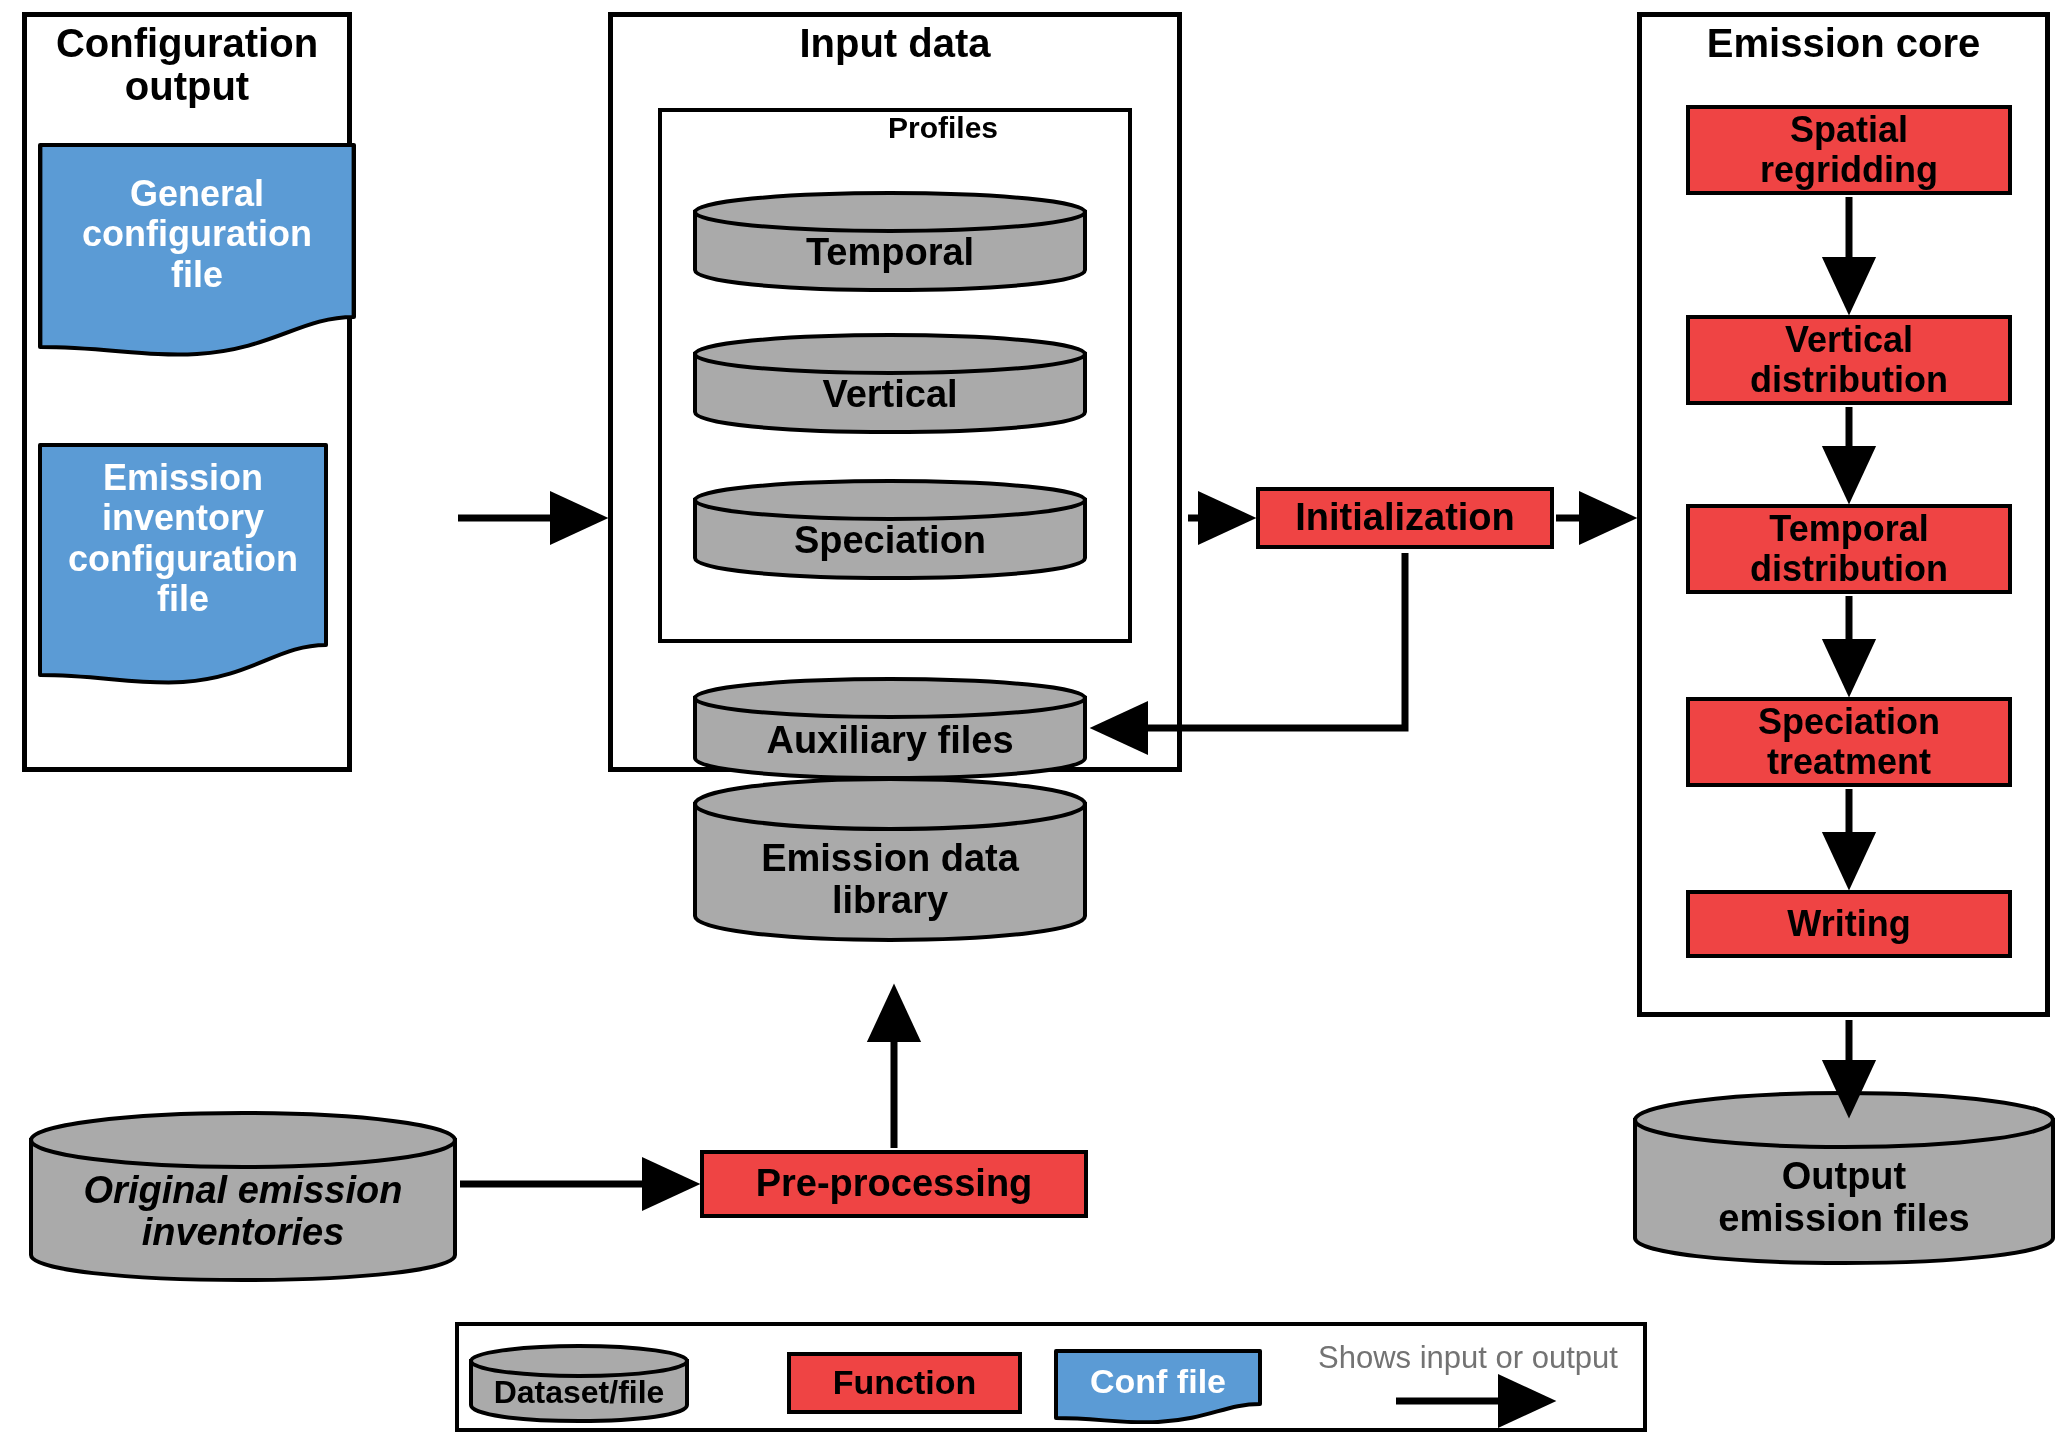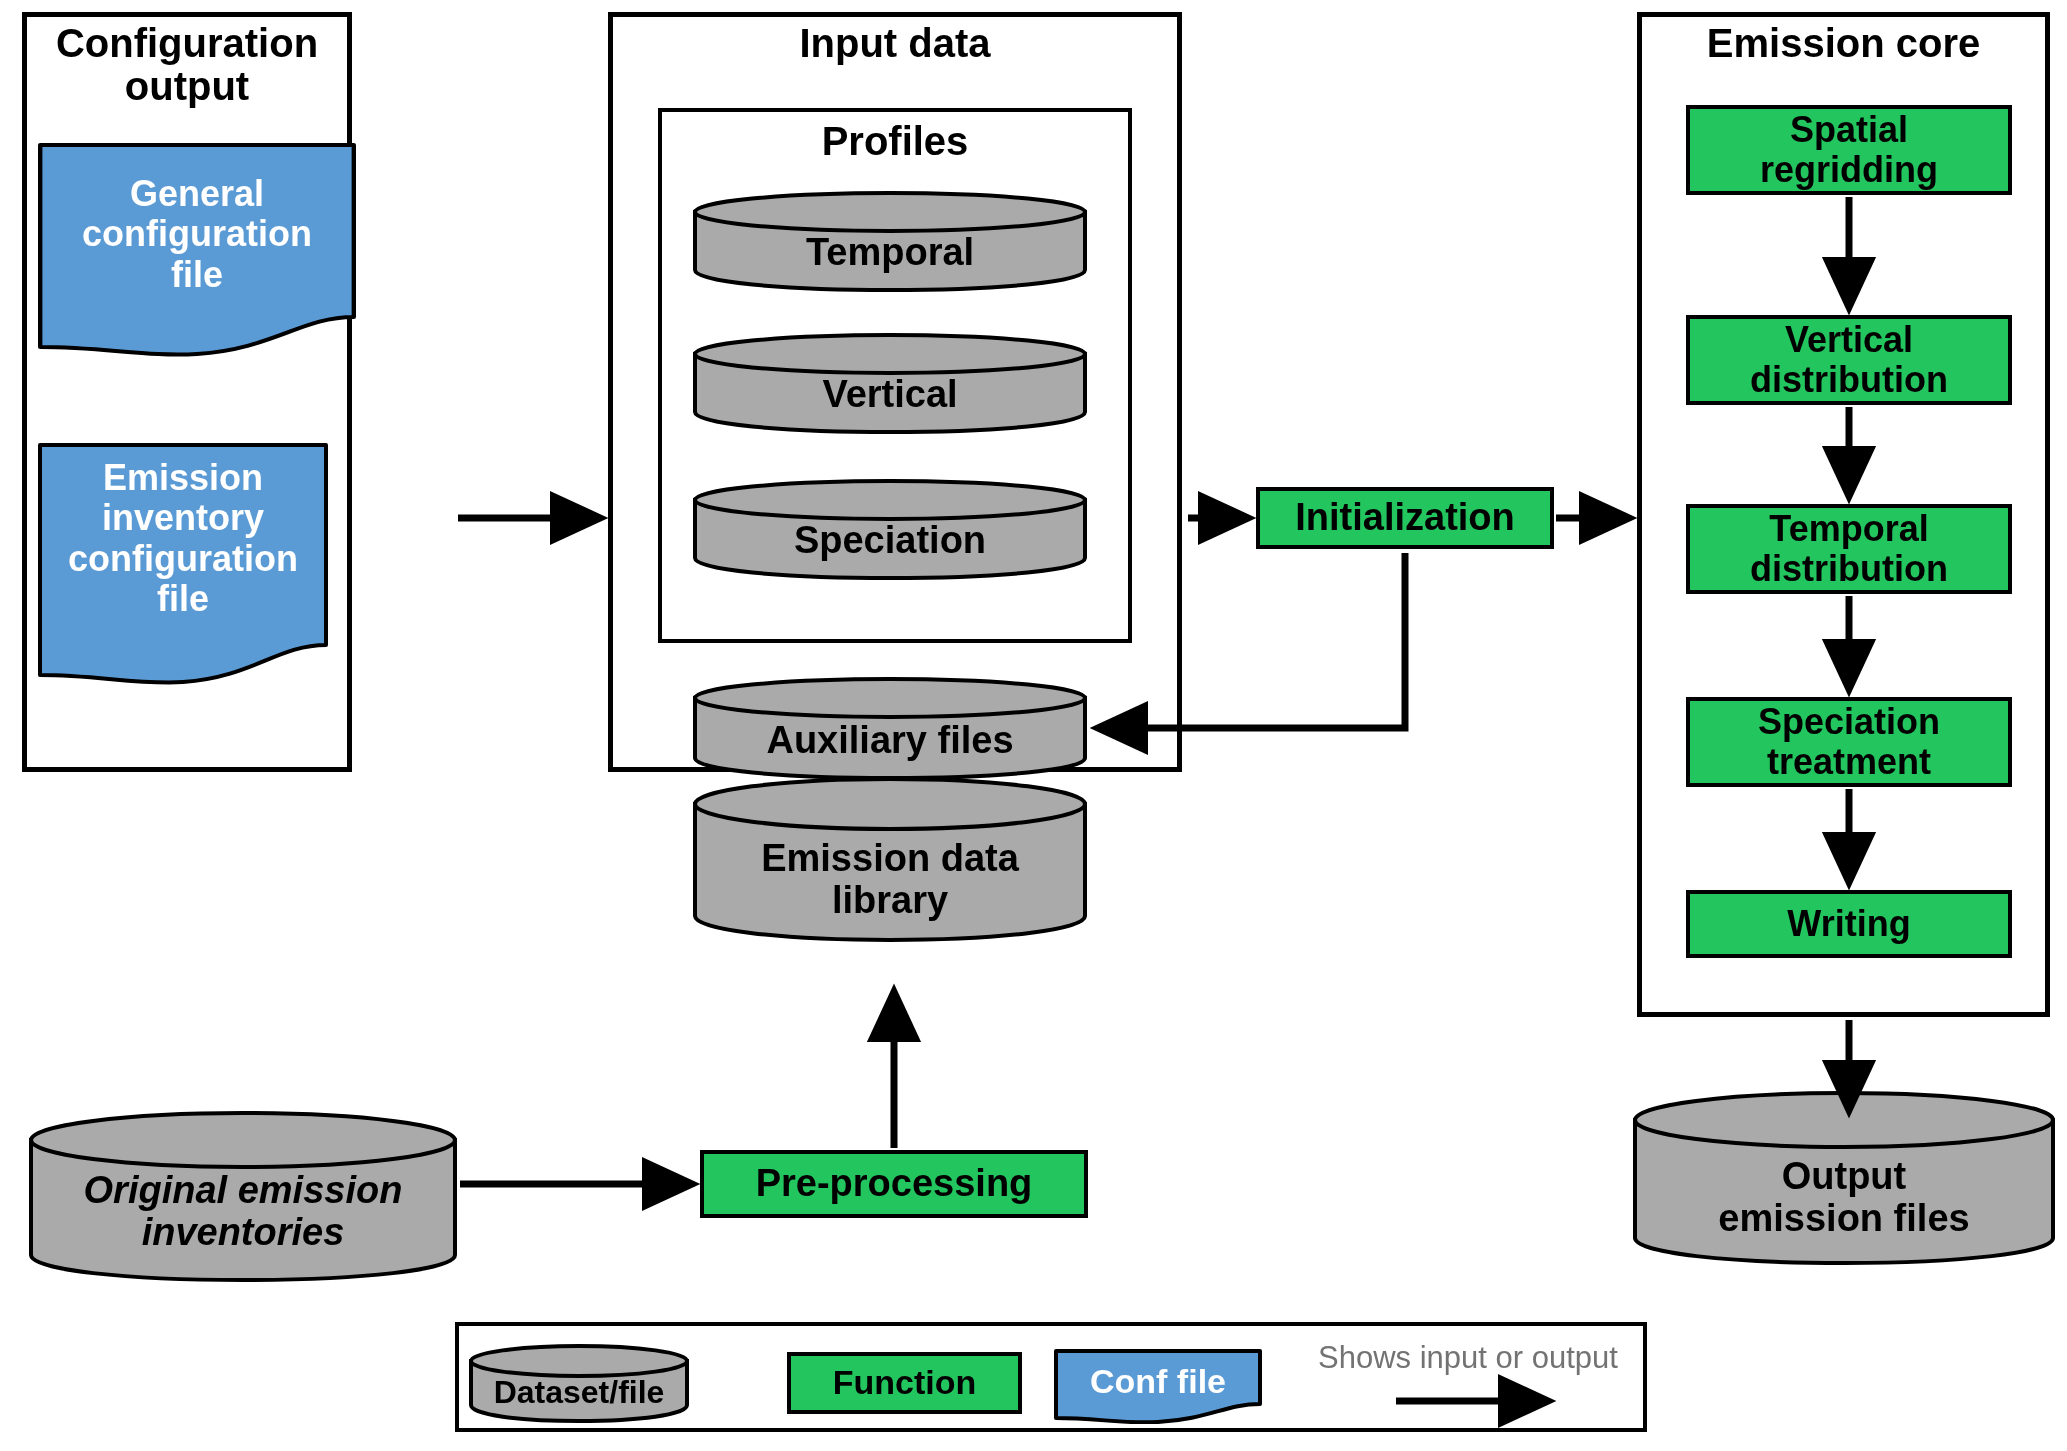--- a/index.html
+++ b/index.html
@@ -29,21 +29,21 @@
     right: 0;
     text-align: center;
     font-weight: bold;
     color: #000;
     line-height: 1.08;
   }
 
   
   .fn-box {
     position: absolute;
-    background: #22c55e;
+    background: #ef4444;
     border: 4px solid #000;
     box-sizing: border-box;
     display: flex;
     align-items: center;
     justify-content: center;
     text-align: center;
     font-weight: bold;
     color: #000;
     line-height: 1.1;
   }
@@ -139,21 +139,21 @@
   </div>
 
   <div class="panel" style="left:608px; top:12px; width:574px; height:760px;">
   </div>
   <div class="panel-title" style="left:608px; top:22px; width:574px; font-size:40px;">
     <div>Input data</div>
   </div>
 
   <div class="panel" style="left:658px; top:108px; width:474px; height:535px; border-width:4px;">
   </div>
-  <div class="panel-title" style="left:658px; top:120px; width:474px; font-size:40px;">
+  <div class="panel-title" style="left:658px; top:112px; width:474px; font-size:30px;padding-left:48px;">
     <div>Profiles</div>
   </div>
 
   <div class="cyl" style="left:692px; top:190px; width:396px; height:102px;">
     <svg viewBox="0 0 396 102" preserveAspectRatio="none">
       <path d="M3,22 L3,80 C3,92 91,100 198,100 C305,100 393,92 393,80 L393,22 Z" fill="#AAAAAA" stroke="#000" stroke-width="4"></path>
       <ellipse cx="198" cy="22" rx="195" ry="19" fill="#AAAAAA" stroke="#000" stroke-width="4"></ellipse>
     </svg>
     <div class="cyl-label" style="top:42px; font-size:38px;">Temporal</div>
   </div>

